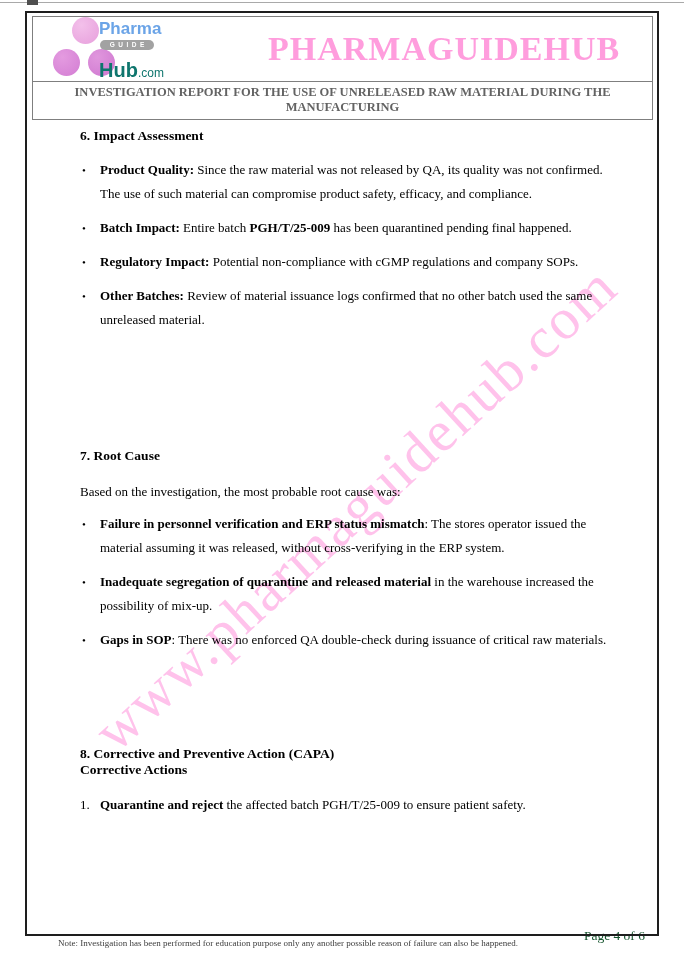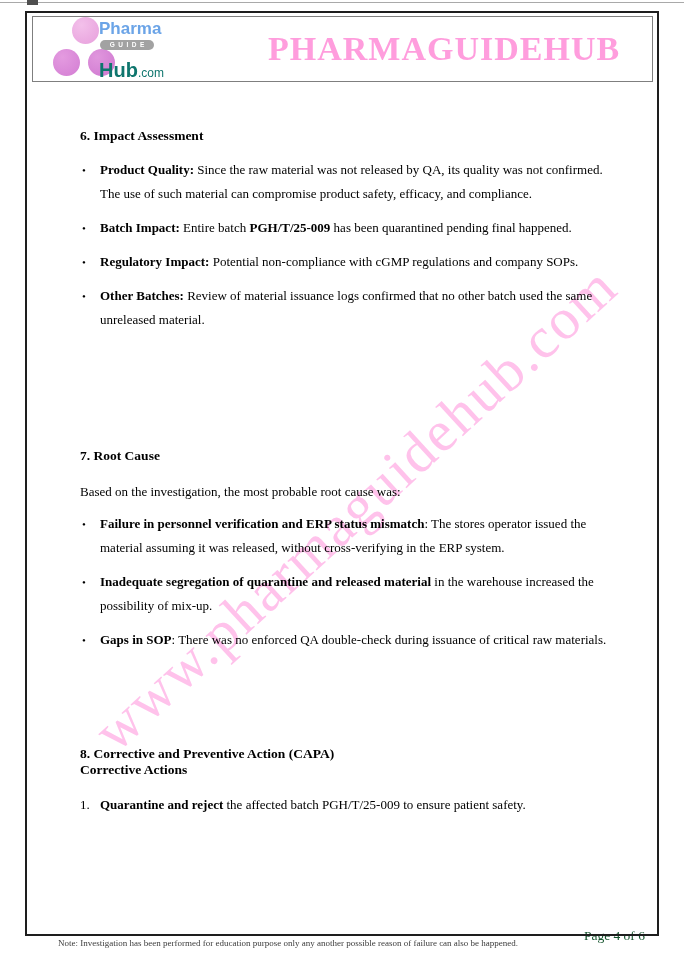--- a/index.html
+++ b/index.html
@@ -114,20 +114,21 @@
           <div class="logo-line1">Pharma</div>
           <div class="logo-badge">GUIDE</div>
           <div class="logo-line2"><span>Hub</span><span class="dotcom">.com</span></div>
         </div>
       </div>
     </div>
     <div class="brand-cell">
       <span class="brand-title">PHARMAGUIDEHUB</span>
     </div>
   </div>
+  <div class="hdr-row2">INVESTIGATION REPORT FOR THE USE OF UNRELEASED RAW MATERIAL DURING THE MANUFACTURING</div>
 </div>
 
 <div class="content-sec" id="sec6">
   <div class="sec-heading">6. Impact Assessment</div>
   <ul class="blist">
     <li>
       <span class="marker">•</span>
       <span class="li-text"><span class="b">Product Quality:</span><span> Since the raw material was not released by QA, its quality was not confirmed. The use of such material can compromise product safety, efficacy, and compliance.</span></span>
     </li>
     <li>

